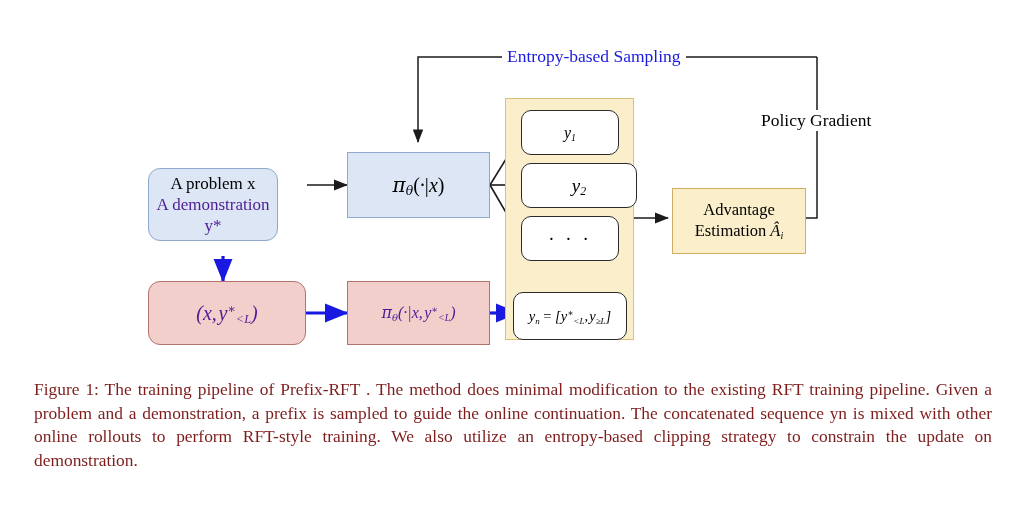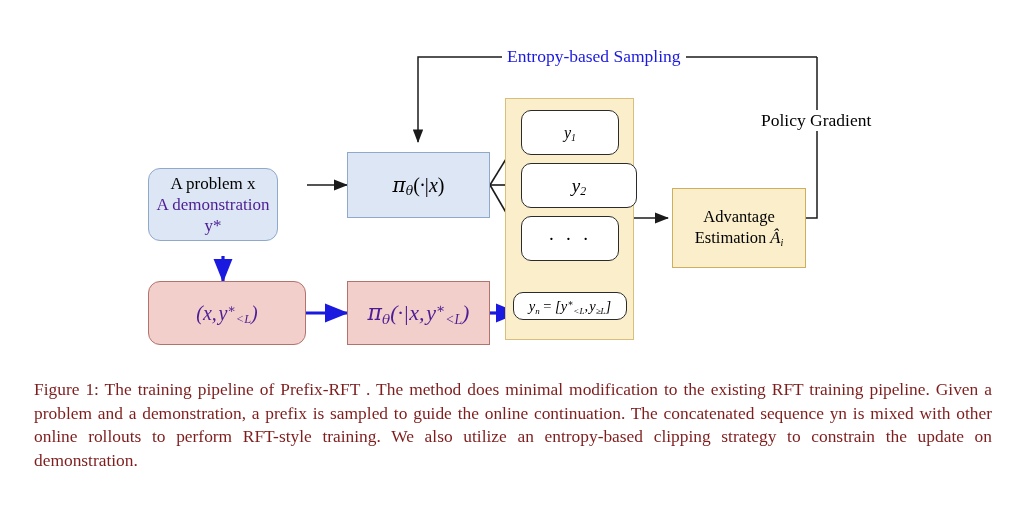--- a/index.html
+++ b/index.html
@@ -151,44 +151,44 @@
     </span>
   </div>
 
   <div class="node box-blue" style="left:347px; top:152px; width:143px; height:66px;">
     <span class="math" style="font-size:20px;" aria-label="pi theta of dot given x">
       <span class="gk">π</span><sub class="gk">θ</sub><span class="up">(</span>·<span class="up">|</span>x<span class="up">)</span>
     </span>
   </div>
 
   <div class="node box-pink" style="left:347px; top:281px; width:143px; height:64px;">
-    <span class="math txt-blue" style="font-size:22px;" aria-label="pi theta of dot given x, y star less than L">
+    <span class="math txt-blue" style="font-size:16px;" aria-label="pi theta of dot given x, y star less than L">
       <span class="gk">π</span><sub class="gk">θ</sub>(·|x, y<sup>∗</sup><sub>&lt;L</sub>)
     </span>
   </div>
 
   <div class="node box-white" style="left:521px; top:110px; width:98px; height:45px;">
     <span class="math" style="font-size:16px;">y<sub>1</sub></span>
   </div>
 
   <div class="node box-white" style="left:521px; top:163px; width:116px; height:45px;">
     <span class="math" style="font-size:19px;">y<sub>2</sub></span>
   </div>
 
   <div class="node box-white" style="left:521px; top:216px; width:98px; height:45px;">
     <span style="font-size:19px; letter-spacing:3px;">· · ·</span>
   </div>
 
-  <div class="node box-white" style="left:513px; top:292px; width:114px; height:28px;">
+  <div class="node box-white" style="left:513px; top:292px; width:114px; height:48px;">
     <span class="math" style="font-size:14.5px; white-space:nowrap;" aria-label="y n equals bracket y star less than L comma y greater or equal L bracket">
       y<sub>n</sub> <span class="up">=</span> [y<sup>∗</sup><sub>&lt;L</sub>, y<sub>≥L</sub>]
     </span>
   </div>
 
-  <div class="node box-yellow" style="left:672px; top:188px; width:134px; height:80px; font-size:16.5px;">
+  <div class="node box-yellow" style="left:672px; top:188px; width:134px; height:66px; font-size:16.5px;">
     <div class="txt-black">Advantage</div>
     <div class="txt-black">
       <span>Estimation</span>
       <span class="math" aria-label="A hat sub i">Â<sub>i</sub></span>
     </div>
   </div>
 
   <div class="label-free" style="left:502px; top:46px; font-size:17.5px; background:#ffffff; padding:0 5px;">Entropy-based Sampling</div>
 
 

